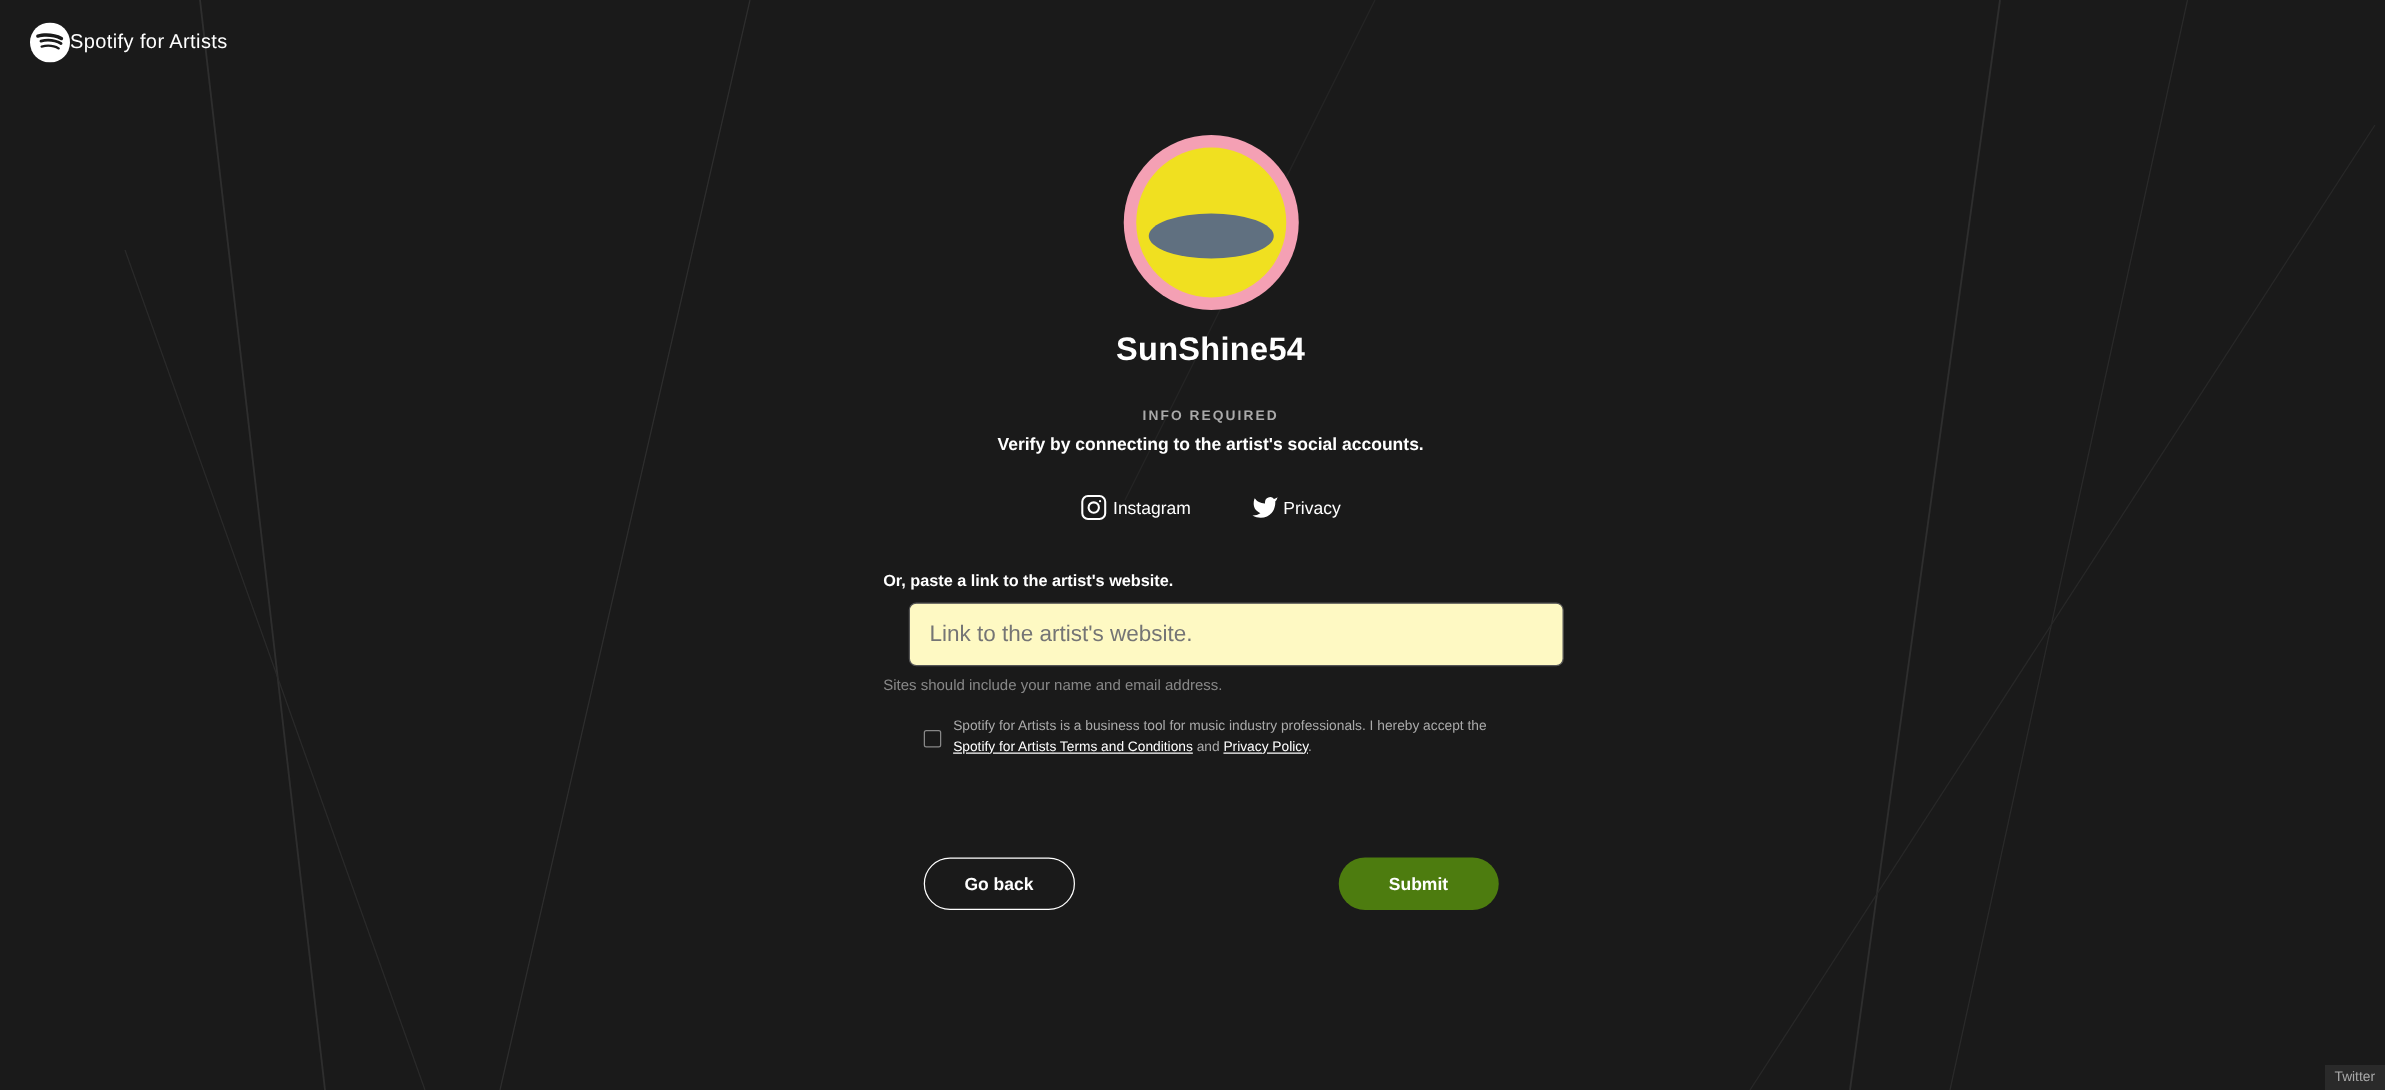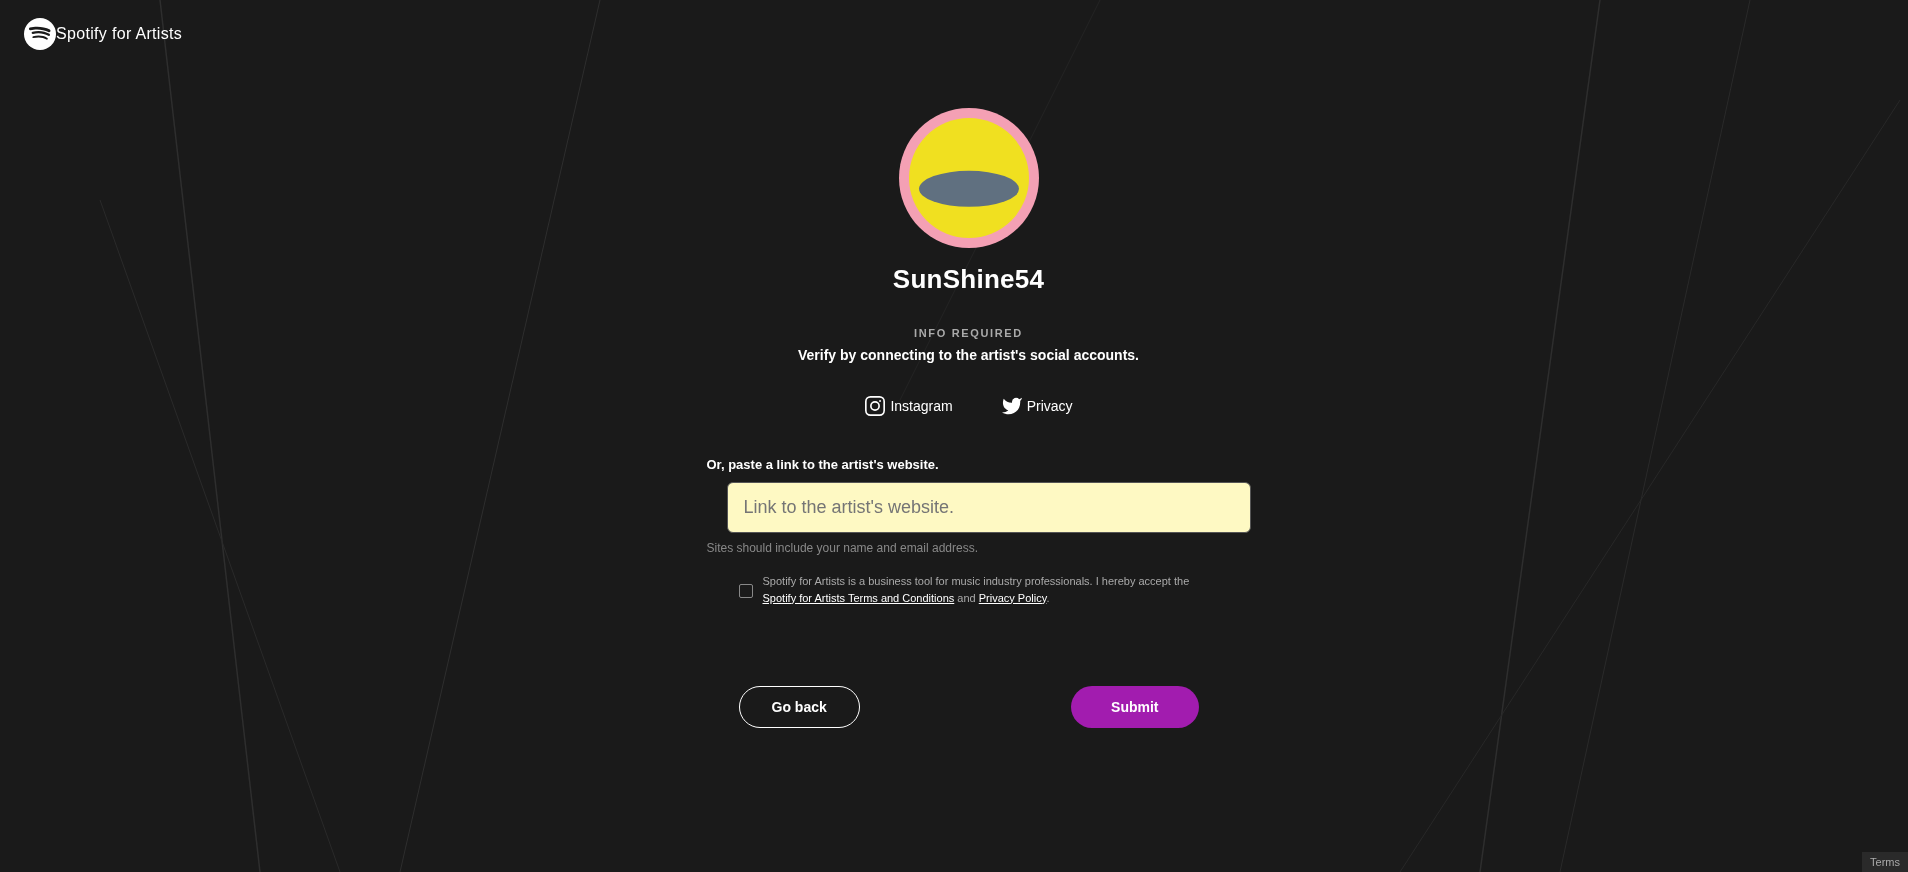--- a/index.html
+++ b/index.html
@@ -240,21 +240,21 @@
       color: #ffffff;
       padding: 12px 32px;
       border-radius: 30px;
       font-size: 14px;
       font-weight: 600;
       cursor: pointer;
       transition: background 0.2s;
     }
 
     .submit-btn {
-      background: #a21caf;
+      background: #4d7c0f;
       border: none;
       color: #ffffff;
       padding: 12px 40px;
       border-radius: 30px;
       font-size: 14px;
       font-weight: 600;
       cursor: pointer;
       transition: background 0.2s;
     }
 
@@ -350,13 +350,13 @@
     </div>
   </div>
 
   <div class="footer-buttons">
     <button class="go-back-btn">Go back</button>
     <button class="submit-btn">Submit</button>
   </div>
 
 </main>
 
-<button class="report-btn">Terms</button>
+<button class="report-btn">Twitter</button>
 
 </body></html>

